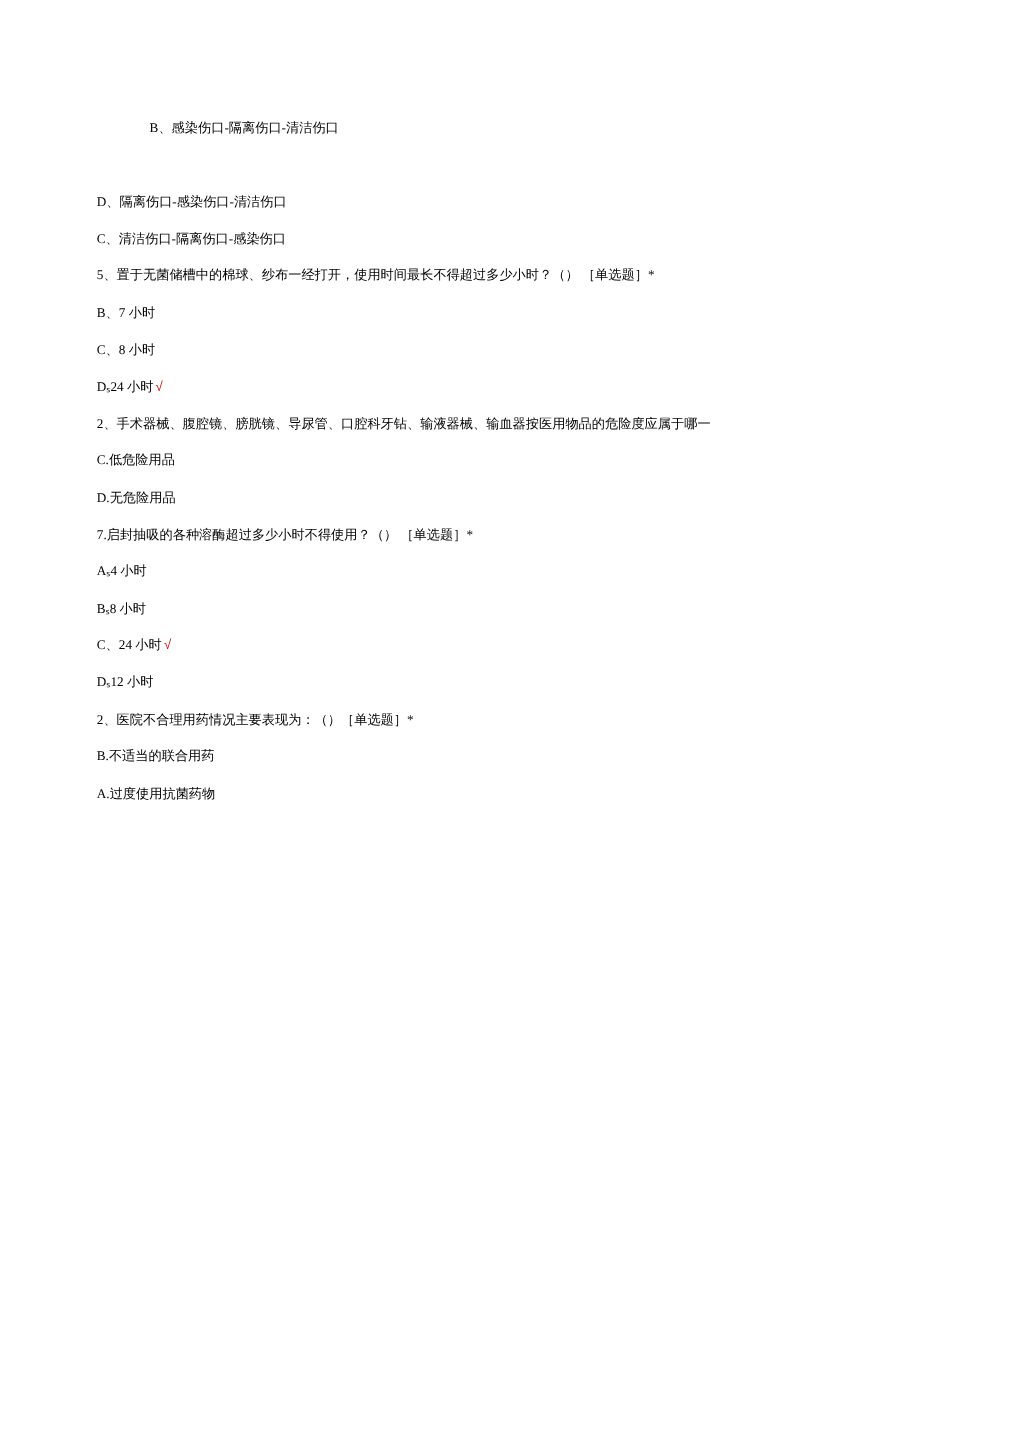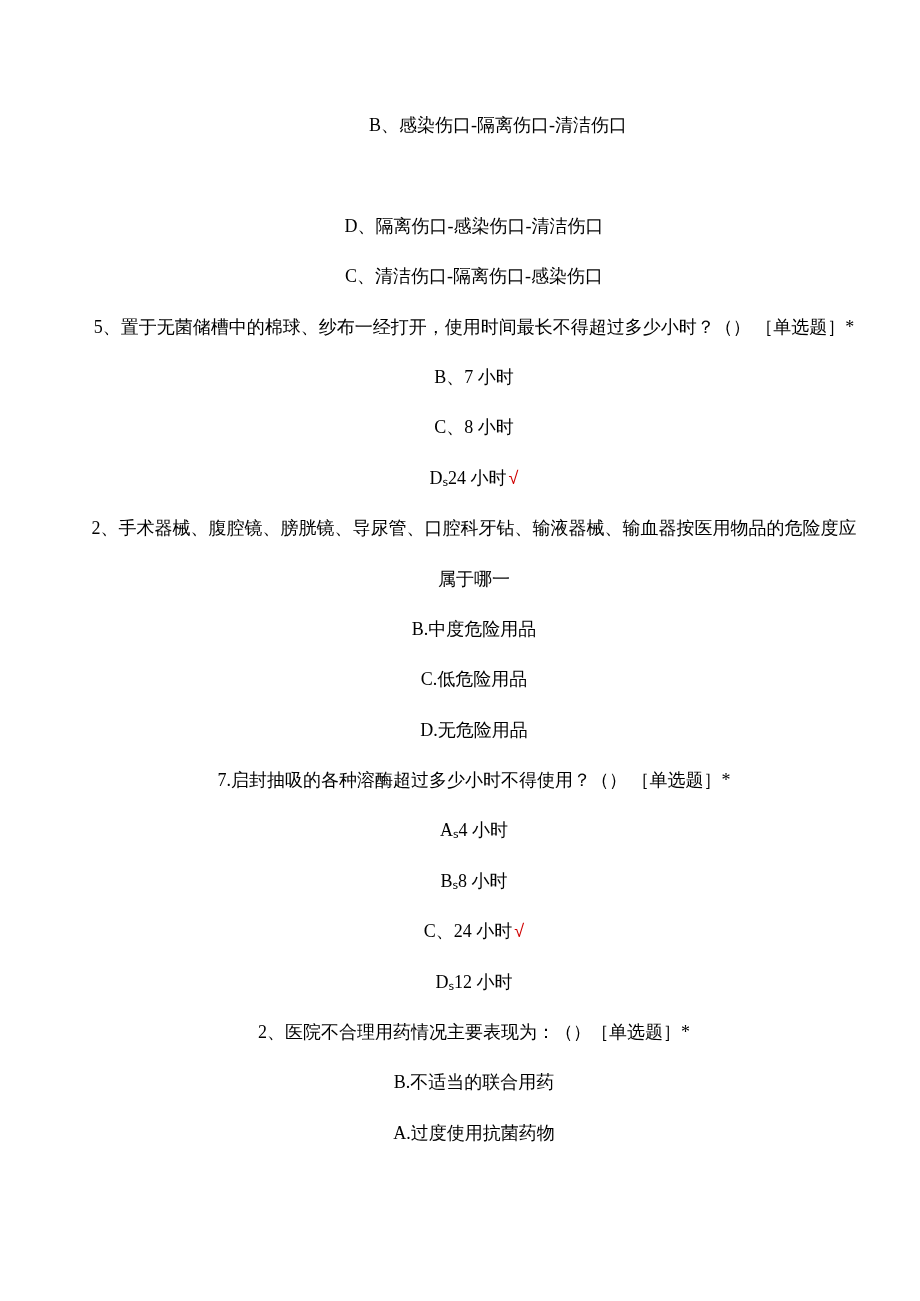--- a/index.html
+++ b/index.html
@@ -5,23 +5,22 @@
   html, body {
     margin: 0;
     padding: 0;
     width: 920px;
     background: #ffffff;
     font-family: "SimSun", "宋体", serif;
     color: #000000;
   }
   .page {
     padding: 100px 60px 60px 60px;
-    font-size: 18px;
+    font-size: 12px;
     line-height: 2.8;
-    text-align: center;
   }
   .line {
     margin: 0;
   }
   .indent-first {
     padding-left: 76px;
   }
   .indent-body {
     padding-left: 28px;
   }
@@ -60,21 +59,20 @@
   <p class="line indent-body">C、8 小时</p>
 
   <p class="line indent-body">
     <span>Dₛ24 小时</span><span class="check">√</span>
   </p>
 
   <p class="line indent-body">2、手术器械、腹腔镜、膀胱镜、导尿管、口腔科牙钻、输液器械、输血器按医用物品的危险度应属于哪一</p>
 
 
 
-  <p class="line indent-body">B.中度危险用品</p>
 
   <p class="line indent-body">C.低危险用品</p>
 
   <p class="line indent-body">D.无危险用品</p>
 
   <p class="line indent-body">7.启封抽吸的各种溶酶超过多少小时不得使用？（） ［单选题］*</p>
 
   <p class="line indent-body">Aₛ4 小时</p>
 
   <p class="line indent-body">Bₛ8 小时</p>

